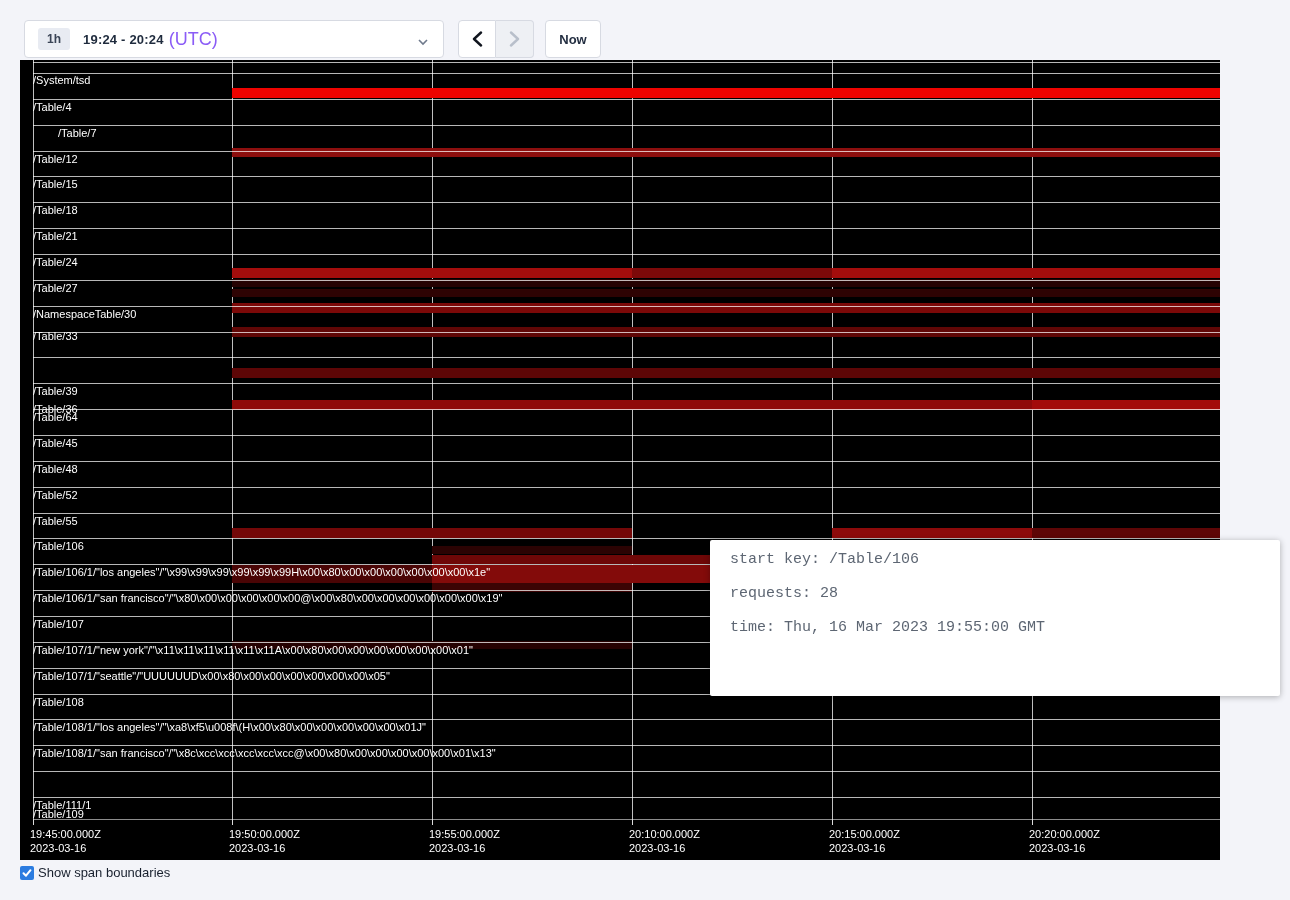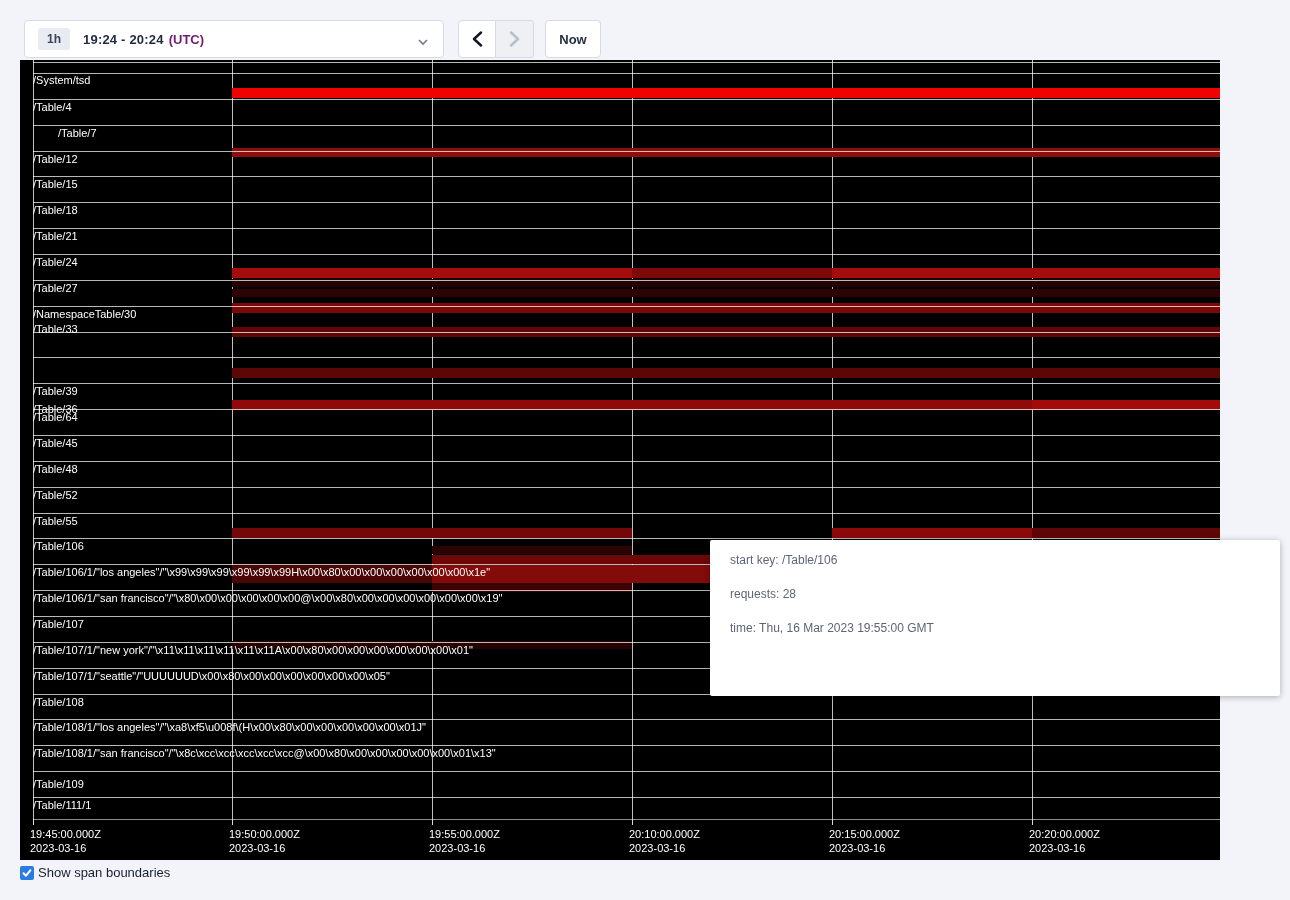--- a/index.html
+++ b/index.html
@@ -15,21 +15,21 @@
   .time-select{
     position:absolute;left:24px;top:20px;width:420px;height:38px;
     background:#ffffff;border:1px solid #d7dae2;border-radius:4px;
     box-sizing:border-box;display:flex;align-items:center;cursor:pointer;
   }
   .badge{
     background:#e8ebf2;color:#3a4456;font-weight:bold;font-size:12px;
     border-radius:3px;padding:4px 9px;margin-left:13px;
   }
   .range-bold{font-weight:bold;font-size:13px;color:#1f2b3d;margin-left:13px;letter-spacing:.2px;}
-  .tz{font-size:13px;color:#701a75;margin-left:5px;font-weight:bold;}
+  .tz{font-size:18px;color:#8b5cf6;margin-left:5px;}
   .chev{position:absolute;right:14px;top:11px;color:#6f7a8c;}
   .nav-group{position:absolute;left:458px;top:20px;height:38px;display:flex;}
   .nav{
     width:38px;height:38px;background:#ffffff;border:1px solid #d7dae2;
     box-sizing:border-box;display:flex;align-items:center;justify-content:center;
     cursor:pointer;padding:0;
   }
   .nav.prev{border-radius:4px 0 0 4px;}
   .nav.next{border-radius:0 4px 4px 0;border-left:none;background:#eef0f4;cursor:default;}
   .now{
@@ -54,21 +54,21 @@
   #axis{position:absolute;left:0;top:760px;width:1200px;height:40px;}
   .tickmark{position:absolute;top:0;width:1px;height:5px;background:rgba(255,255,255,0.85);}
   .ticklabel{position:absolute;top:7px;color:#ffffff;font-size:11px;line-height:14px;white-space:nowrap;}
   
   .tooltip{
     position:absolute;left:710px;top:540px;width:570px;height:156px;
     background:#ffffff;border-radius:2px;box-shadow:0 1px 6px rgba(0,0,0,0.3);
     box-sizing:border-box;padding:13px 10px 0 20px;z-index:10;
   }
   .tooltip .tline{
-    color:#5d6673;font-size:12px;line-height:14px;margin-bottom:20px;white-space:nowrap;
+    color:#5d6673;font-size:15px;line-height:14px;margin-bottom:20px;white-space:nowrap;font-family:Liberation Mono, monospace;
   }
   
   .footer-check{position:absolute;left:20px;top:866px;display:flex;align-items:center;}
   .cb{
     width:14px;height:14px;background:#2b7ce0;border-radius:2px;display:inline-flex;
     align-items:center;justify-content:center;cursor:pointer;flex:0 0 auto;
   }
   .cb svg{display:block;}
   .cb-label{font-size:13px;color:#18202e;margin-left:4px;line-height:14px;}
 </style>
@@ -164,38 +164,38 @@
       <div class="rowlabel" style="top: 15px;">/System/tsd</div>
       <div class="rowlabel" style="top: 41.857px;">/Table/4</div>
       <div class="rowlabel" style="top: 67.714px; padding-left: 25px;">/Table/7</div>
       <div class="rowlabel" style="top: 93.571px;">/Table/12</div>
       <div class="rowlabel" style="top: 119.428px;">/Table/15</div>
       <div class="rowlabel" style="top: 145.285px;">/Table/18</div>
       <div class="rowlabel" style="top: 171.142px;">/Table/21</div>
       <div class="rowlabel" style="top: 196.999px;">/Table/24</div>
       <div class="rowlabel" style="top: 222.856px;">/Table/27</div>
       <div class="rowlabel" style="top: 248.713px;">/NamespaceTable/30</div>
-      <div class="rowlabel" style="top: 264px;">/Table/33</div>
+      <div class="rowlabel" style="top: 271px;">/Table/33</div>
       <div class="rowlabel" style="top: 300.427px; margin-top: 44px;">/Table/36</div>
       <div class="rowlabel" style="top: 326.284px;">/Table/39</div>
       <div class="rowlabel" style="top: 352.141px;">/Table/64</div>
       <div class="rowlabel" style="top: 377.998px;">/Table/45</div>
       <div class="rowlabel" style="top: 403.855px;">/Table/48</div>
       <div class="rowlabel" style="top: 429.712px;">/Table/52</div>
       <div class="rowlabel" style="top: 455.569px;">/Table/55</div>
       <div class="rowlabel" style="top: 481.426px;">/Table/106</div>
       <div class="rowlabel" style="top: 507.283px;">/Table/106/1/"los angeles"/"\x99\x99\x99\x99\x99\x99H\x00\x80\x00\x00\x00\x00\x00\x00\x1e"</div>
       <div class="rowlabel" style="top: 533.14px;">/Table/106/1/"san francisco"/"\x80\x00\x00\x00\x00\x00@\x00\x80\x00\x00\x00\x00\x00\x00\x19"</div>
       <div class="rowlabel" style="top: 558.997px;">/Table/107</div>
       <div class="rowlabel" style="top: 584.854px;">/Table/107/1/"new york"/"\x11\x11\x11\x11\x11\x11A\x00\x80\x00\x00\x00\x00\x00\x00\x01"</div>
       <div class="rowlabel" style="top: 610.711px;">/Table/107/1/"seattle"/"UUUUUUD\x00\x80\x00\x00\x00\x00\x00\x00\x05"</div>
       <div class="rowlabel" style="top: 636.568px;">/Table/108</div>
       <div class="rowlabel" style="top: 662.425px;">/Table/108/1/"los angeles"/"\xa8\xf5\u008f\(H\x00\x80\x00\x00\x00\x00\x00\x01J"</div>
       <div class="rowlabel" style="top: 688.282px;">/Table/108/1/"san francisco"/"\x8c\xcc\xcc\xcc\xcc\xcc@\x00\x80\x00\x00\x00\x00\x00\x01\x13"</div>
-      <div class="rowlabel" style="top: 719px;">/Table/109</div>
+      <div class="rowlabel" style="top: 749px;">/Table/109</div>
       <div class="rowlabel" style="top: 739.996px;">/Table/111/1</div>
     </div>
   <div id="axis">
       <div class="tickmark" style="left: 13px;"></div>
       <div class="ticklabel" style="left: 10px;">
         <div>19:45:00.000Z</div>
         <div>2023-03-16</div>
       </div>
       <div class="tickmark" style="left: 212px;"></div>
       <div class="ticklabel" style="left: 209px;">

